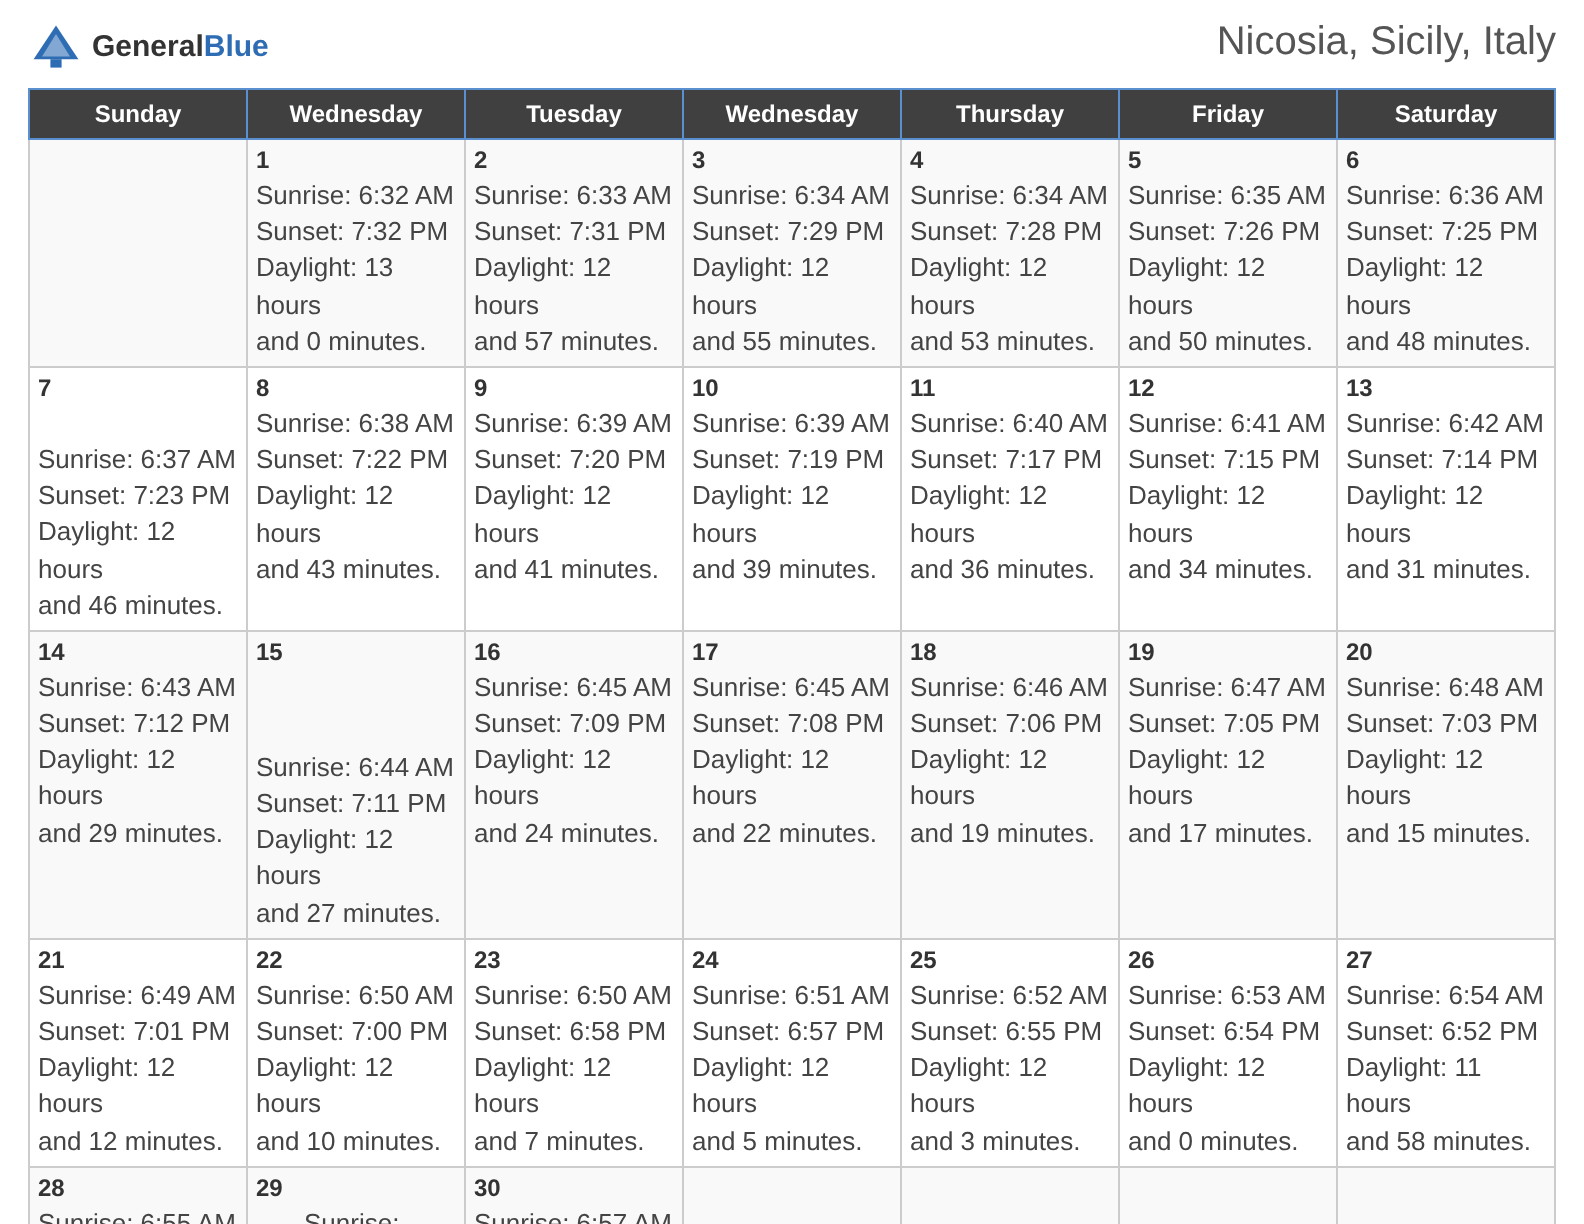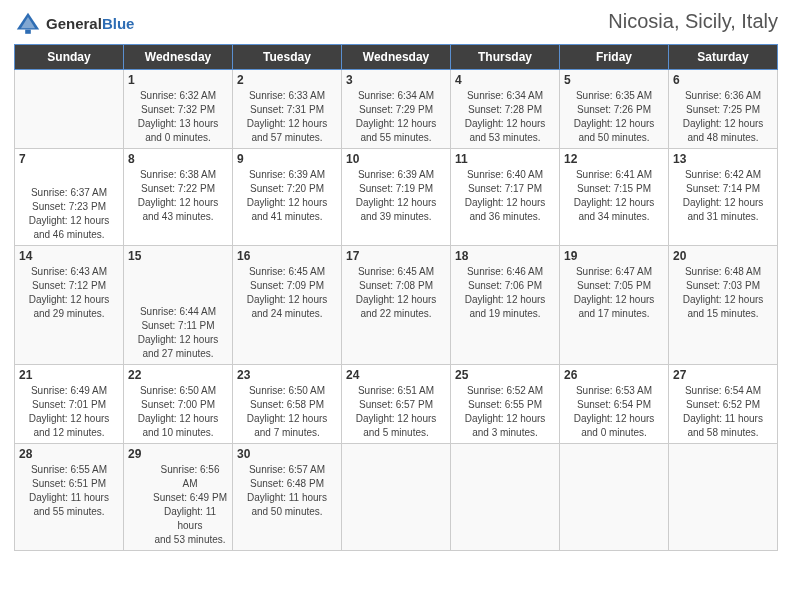--- a/index.html
+++ b/index.html
@@ -69,24 +69,23 @@
     tbody tr:nth-child(even) td {
       background-color: #fff;
     }
     .day-number {
       font-size: 12px;
       font-weight: bold;
       display: block;
       margin-bottom: 2px;
     }
     .day-info {
-      font-size: 10px;
+      font-size: 13px;
       line-height: 1.4;
       color: #444;
-      text-align: center;
     }
   </style>
 </head>
 <body>
 
 <div class="container">
   <div class="header-row">
     <div class="logo">
       <svg class="logo-icon" viewBox="0 0 40 40">
         <polygon points="20,4 36,28 4,28" fill="#2e6db4"></polygon>

